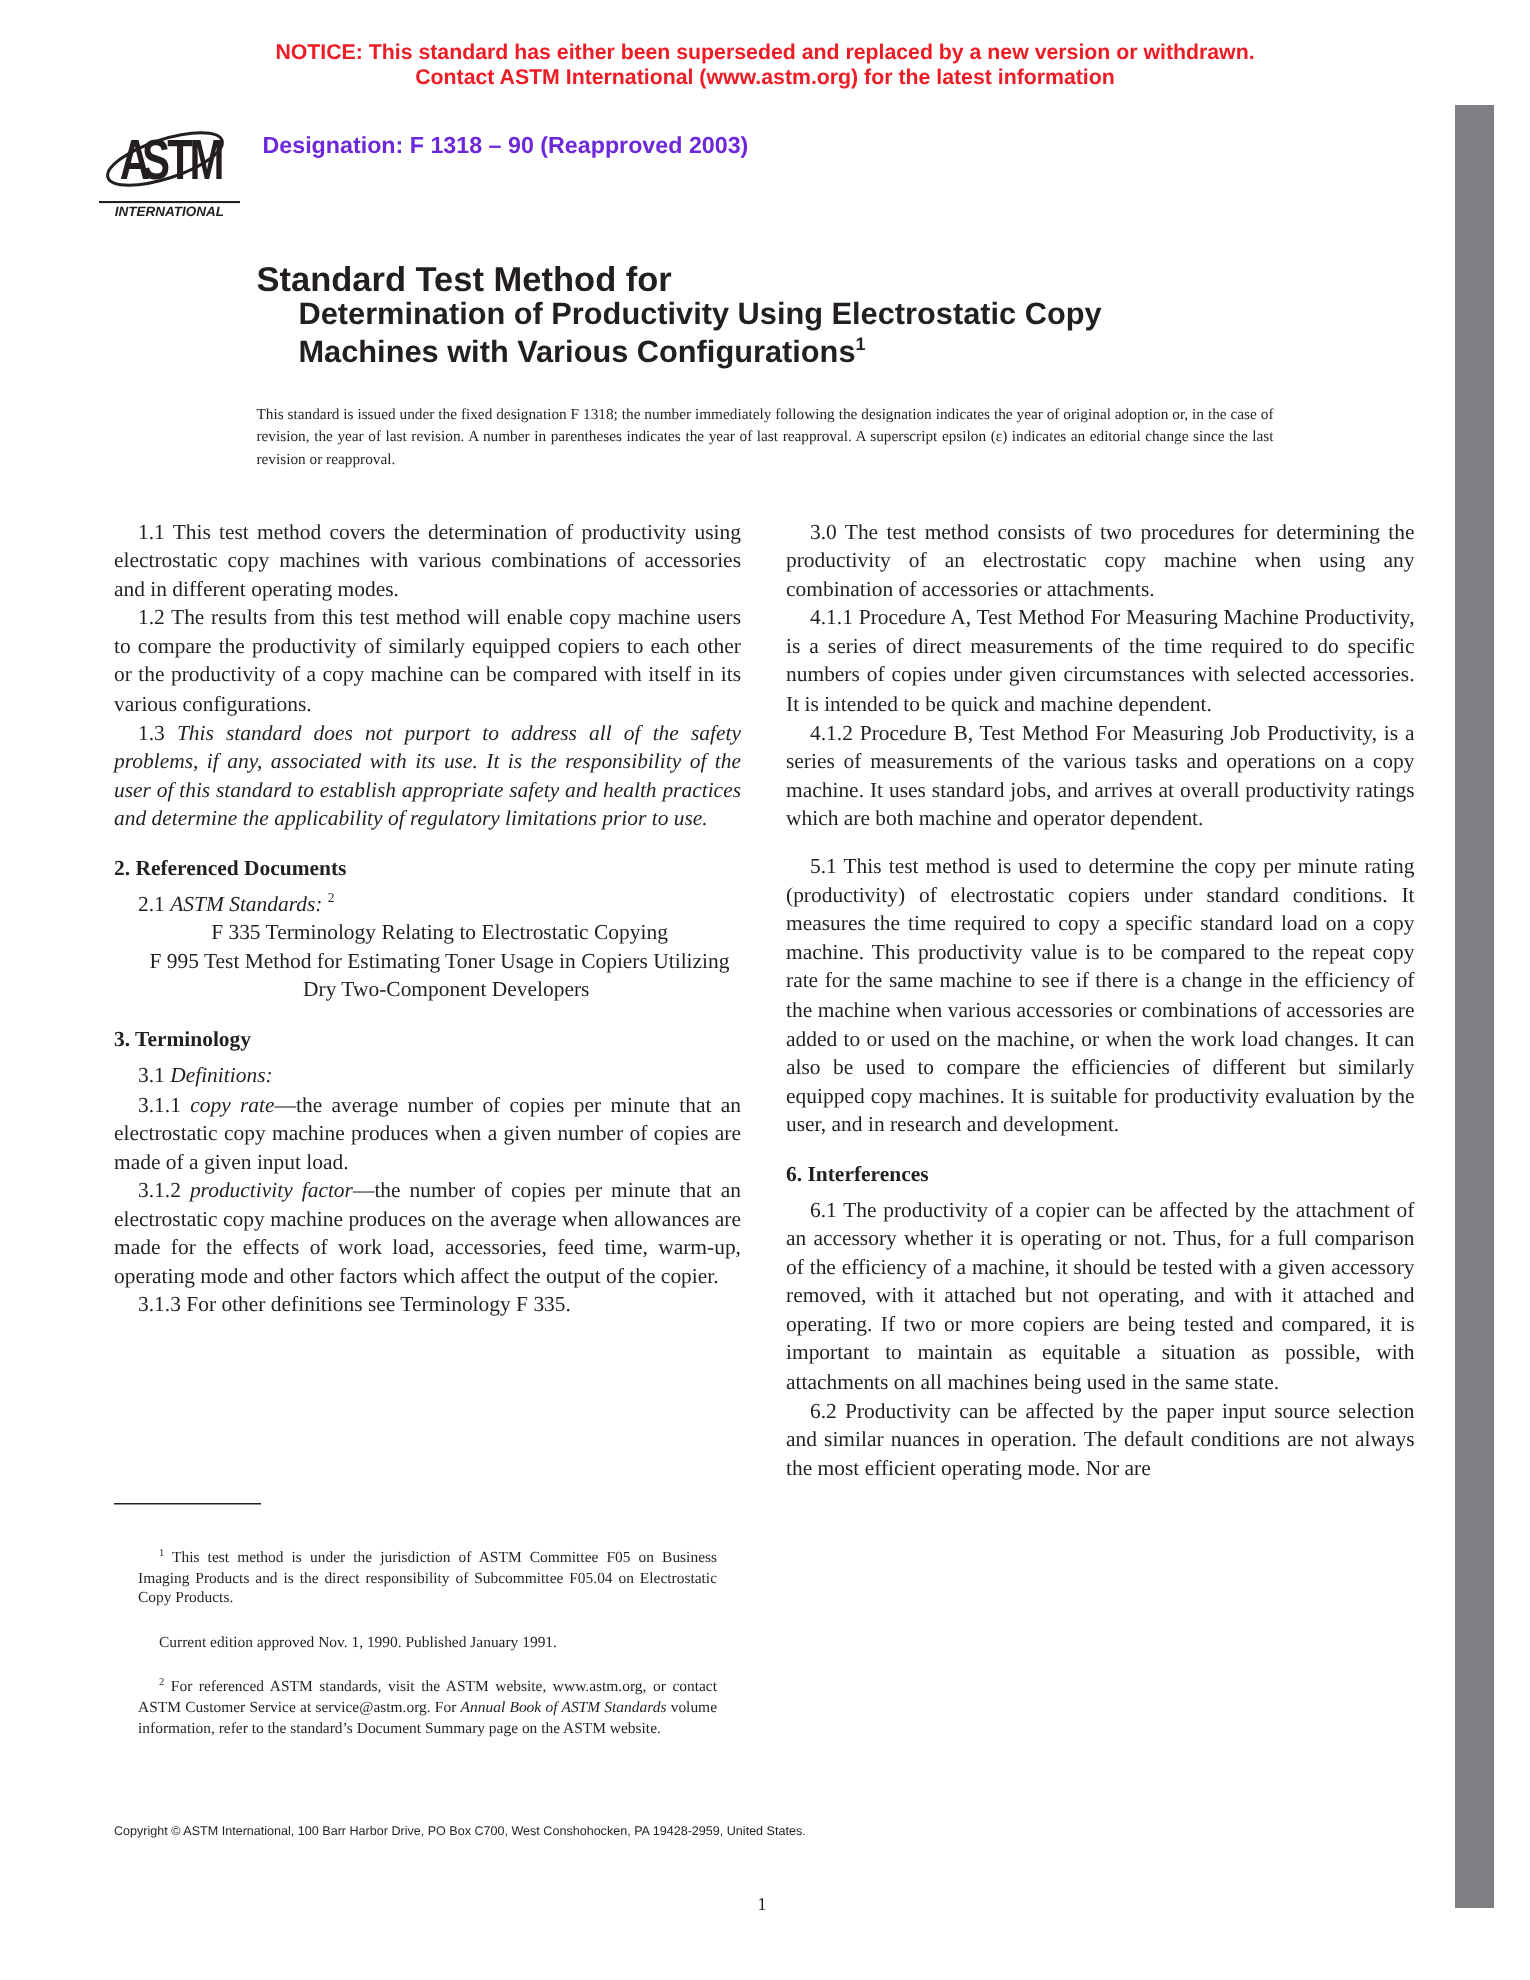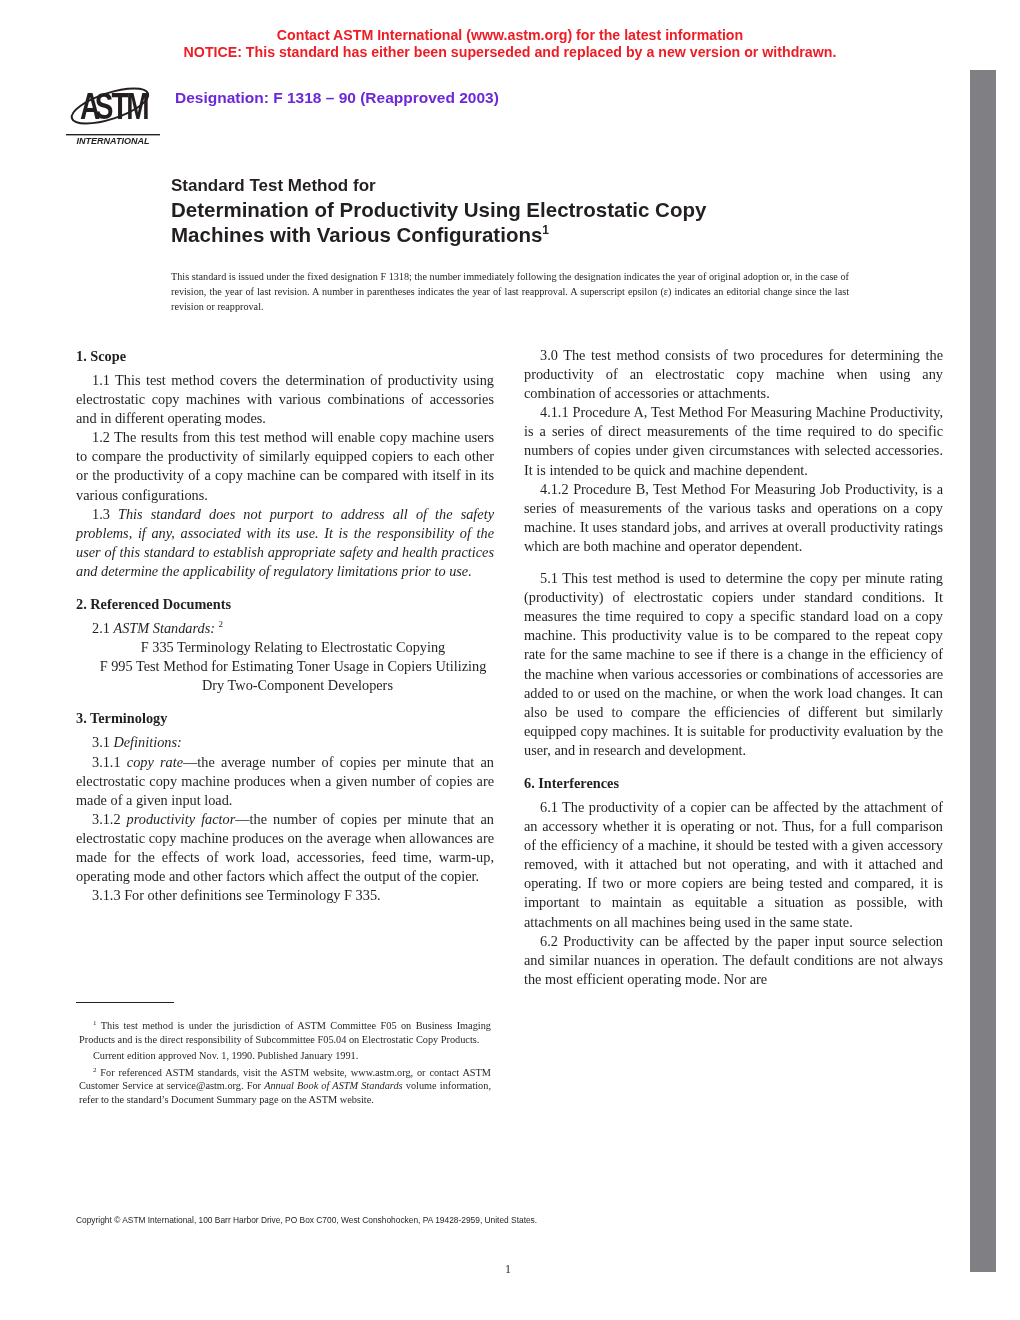--- a/index.html
+++ b/index.html
@@ -3,51 +3,51 @@
 <meta charset="utf-8">
 <style>
   html, body { margin: 0; padding: 0; background: #ffffff; }
   body { width: 1020px; height: 1320px; position: relative; overflow: hidden; color: #231f20; }
   .notice { position: absolute; top: 27px; left: 0; width: 1020px; text-align: center;
     font-family: "Liberation Sans", sans-serif; font-weight: bold; font-size: 14.2px; line-height: 17px; color: #ee1c24; }
   .logo { position: absolute; left: 66px; top: 76px; width: 94px; height: 72px; }
   .designation { position: absolute; left: 175px; top: 89px; font-family: "Liberation Sans", sans-serif;
     font-weight: bold; font-size: 15.5px; color: #6d28d9; }
   .title { position: absolute; left: 171px; top: 175px; font-family: "Liberation Sans", sans-serif; font-weight: bold; color: #231f20; }
-  .title .l1 { font-size: 17px; line-height: 22px; }
-  .title .l2 { font-size: 20.5px; line-height: 25px; }
+  .title .l1 { font-size: 23px; line-height: 22px; }
+  .title .l2 { font-size: 20.5px; line-height: 25px; margin-left: 28px; }
   .title sup { font-size: 12px; vertical-align: 8px; line-height: 0; }
   .issued { position: absolute; left: 171px; top: 269px; width: 678px; font-family: "Liberation Serif", serif;
     font-size: 10.2px; line-height: 15px; color: #231f20; text-align: justify; }
   .col { position: absolute; font-family: "Liberation Serif", serif; font-size: 14.3px; line-height: 19.1px; color: #231f20; }
   .col.left { left: 76px; top: 346px; width: 418px; }
   .col.right { left: 524px; top: 346px; width: 419px; }
   .col h2 { font-size: 14.3px; font-weight: bold; margin: 0 0 5px 0; line-height: 20px; }
   .col h2 + p { margin-top: 0; }
   .col p { margin: 0; text-align: justify; text-indent: 16px; }
   .col p.hang { text-indent: -9px; padding-left: 25px; text-align: center; }
   .col .gap { height: 13px; }
   .col em { font-style: italic; }
   .col sup { font-size: 9px; vertical-align: 6px; line-height: 0; }
   .footrule { position: absolute; left: 76px; top: 1002px; width: 98px; border-top: 1px solid #231f20; }
   .footnotes { position: absolute; left: 76px; top: 1016px; width: 418px; font-family: "Liberation Serif", serif;
     font-size: 10.3px; line-height: 13.6px; color: #231f20; }
-  .footnotes p { margin: 3px; text-align: justify; text-indent: 14px; }
+  .footnotes p { margin: 16px; text-align: justify; text-indent: 14px; }
   .footnotes sup { font-size: 7px; vertical-align: 4px; line-height: 0; }
   .copyright { position: absolute; left: 76px; top: 1215px; font-family: "Liberation Sans", sans-serif;
     font-size: 8.4px; color: #231f20; }
   .pagenum { position: absolute; left: 505px; top: 1262px; font-family: "Liberation Serif", serif; font-size: 12px; color: #231f20; }
   .sidebar-bar { position: absolute; left: 970px; top: 70px; width: 26px; height: 1202px; background: #808084; }
 </style>
 </head>
 <body>
 
 <div class="notice">
+  <div>NOTICE: This standard has either been superseded and replaced by a new version or withdrawn.</div>
   <div>Contact ASTM International (www.astm.org) for the latest information</div>
-  <div>NOTICE: This standard has either been superseded and replaced by a new version or withdrawn.</div>
 </div>
 
 <svg class="logo" viewBox="0 0 94 72">
   <ellipse cx="44" cy="30" rx="40" ry="13" fill="none" stroke="#231f20" stroke-width="2" transform="rotate(-18 44 30)"></ellipse>
 
   <text x="24" y="44" text-anchor="middle" font-family="Liberation Sans, sans-serif" font-weight="bold" font-size="28" fill="#231f20" transform="scale(1,1.35) translate(0,-12)">A</text>
   <text x="38" y="44" text-anchor="middle" font-family="Liberation Sans, sans-serif" font-weight="bold" font-size="28" fill="#231f20" transform="scale(1,1.35) translate(0,-12)">S</text>
   <text x="54" y="44" text-anchor="middle" font-family="Liberation Sans, sans-serif" font-weight="bold" font-size="28" fill="#231f20" transform="scale(1,1.35) translate(0,-12)">T</text>
   <text x="72" y="44" text-anchor="middle" font-family="Liberation Sans, sans-serif" font-weight="bold" font-size="28" fill="#231f20" transform="scale(1,1.35) translate(0,-12)">M</text>
   <rect x="0" y="58" width="94" height="1.4" fill="#231f20"></rect>
@@ -58,21 +58,20 @@
 
 <div class="title">
   <div class="l1">Standard Test Method for</div>
   <div class="l2">Determination of Productivity Using Electrostatic Copy</div>
   <div class="l2"><span>Machines with Various Configurations</span><sup>1</sup></div>
 </div>
 
 <div class="issued">This standard is issued under the fixed designation F 1318; the number immediately following the designation indicates the year of original adoption or, in the case of revision, the year of last revision. A number in parentheses indicates the year of last reapproval. A superscript epsilon (ε) indicates an editorial change since the last revision or reapproval.</div>
 
 <div class="col left">
-  <h2>1.  Scope</h2>
   <p>1.1  This test method covers the determination of productivity using electrostatic copy machines with various combinations of accessories and in different operating modes.</p>
   <p>1.2 The results from this test method will enable copy machine users to compare the productivity of similarly equipped copiers to each other or the productivity of a copy machine can be compared with itself in its various configurations.</p>
   <p><span>1.3 </span> <em>This standard does not purport to address all of the safety problems, if any, associated with its use. It is the responsibility of the user of this standard to establish appropriate safety and health practices and determine the applicability of regulatory limitations prior to use.</em></p>
   <div class="gap"></div>
 
   <h2>2.  Referenced Documents</h2>
   <p><span>2.1 </span><em>ASTM Standards:</em> <sup>2</sup></p>
   <p class="hang">F 335  Terminology Relating to Electrostatic Copying</p>
   <p class="hang">F 995  Test Method for Estimating Toner Usage in Copiers Utilizing Dry Two-Component Developers</p>
   <div class="gap"></div>

